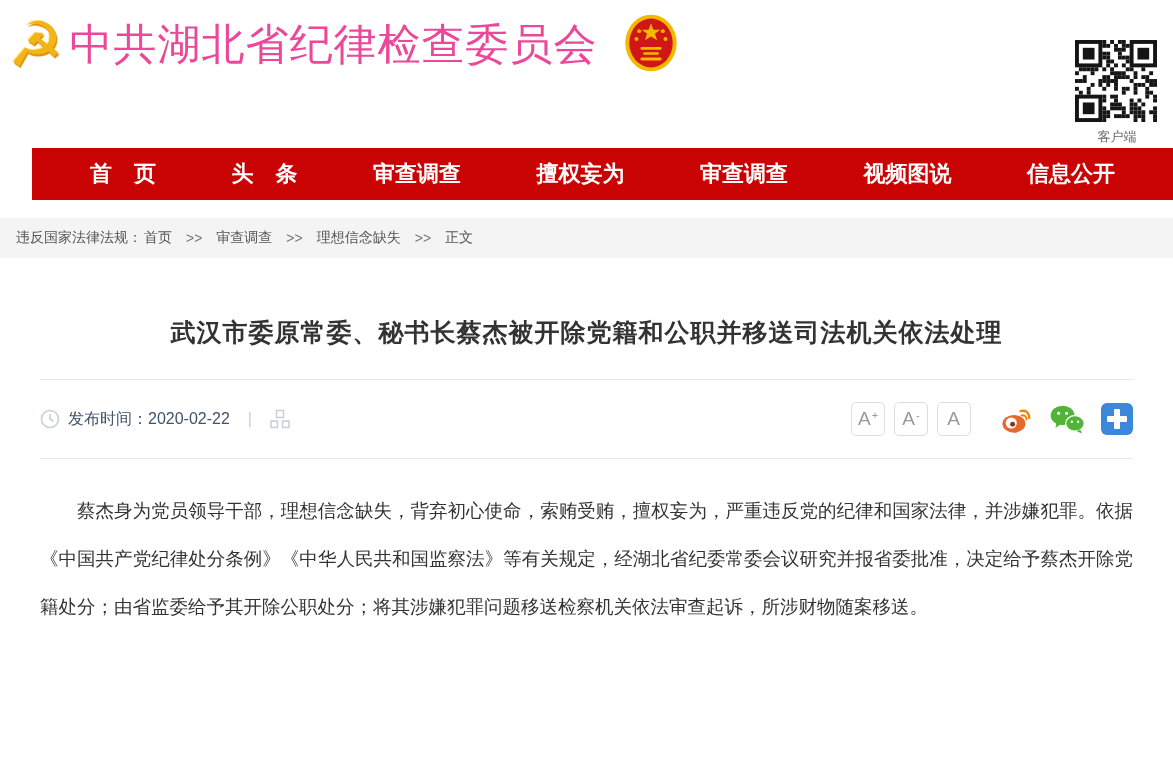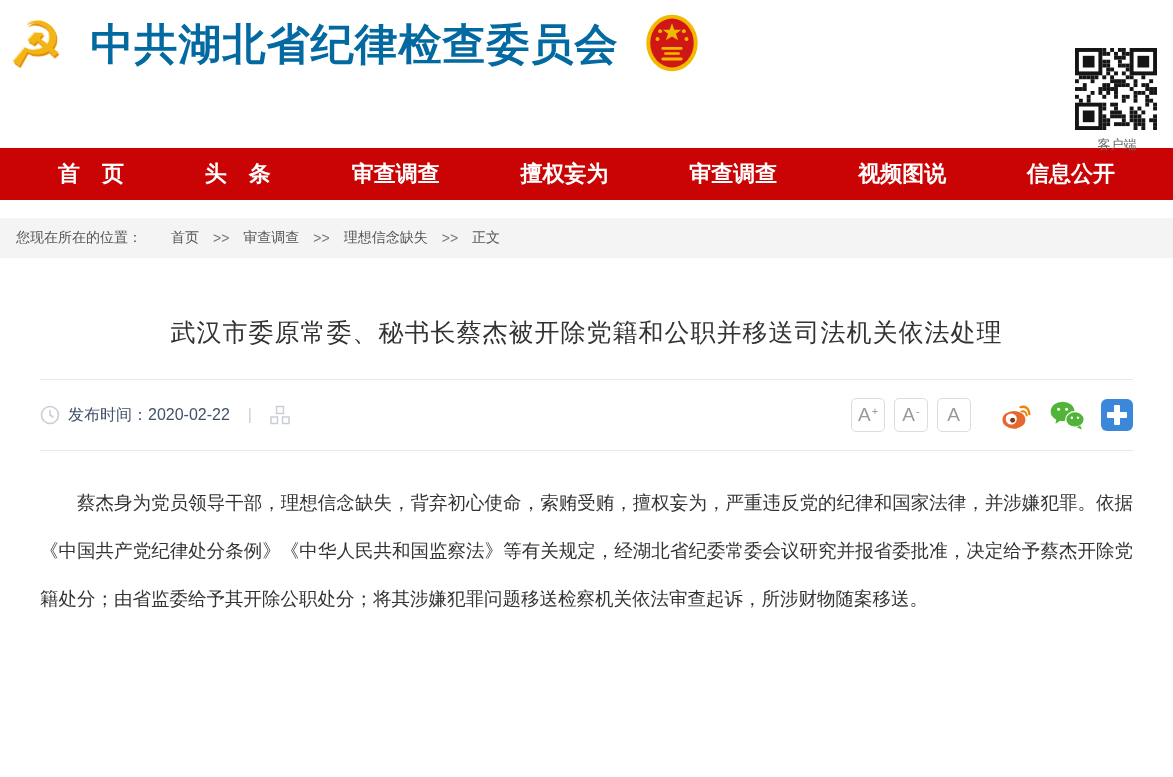--- a/index.html
+++ b/index.html
@@ -3,41 +3,41 @@
 <meta charset="utf-8">
 <style>
   * { margin:0; padding:0; box-sizing:border-box; }
   html,body { width:1173px; background:#fff; font-family:"Liberation Sans","DejaVu Sans",sans-serif; }
   body { height:777px; overflow:hidden; }
 
   
   .header { position:relative; height:148px; background:#fff; }
   .header-inner { position:absolute; top:14px; left:8px; display:flex; align-items:center; }
   .party-emblem { font-size:62px; line-height:62px; color:#f2b517; text-shadow:1px 2px 1px #e08b00, -1px -1px 0 #ffe9a8; margin-right:6px; }
-  .site-title { font-size:43px; font-weight:bold; color:#0369a1; letter-spacing:1px; white-space:nowrap;margin-left:21px; }
+  .site-title { font-size:43px; font-weight:normal; color:#ec4899; letter-spacing:1px; white-space:nowrap; }
   .national-emblem { margin:0 14px 0 26px; }
-  .qr-block { position:absolute; top:48px; right:14px; width:84px; text-align:center; }
+  .qr-block { position:absolute; top:40px; right:14px; width:84px; text-align:center; }
   .qr-code { width:82px; height:82px; background:#fff; }
   .qr-code svg { width:82px; height:82px; display:block; }
   .qr-caption { margin-top:6px; font-size:13px; color:#666; }
 
   
-  .nav { height:52px; background:#ca0304; display:flex; align-items:center; justify-content:space-between; padding:0 58px; }
+  .nav { height:52px; background:#ca0304; display:flex; align-items:center; justify-content:space-between; padding:0 58px;margin-left:32px; }
   .nav a { color:#fff; font-size:22px; font-weight:bold; text-decoration:none; white-space:nowrap; }
 
   
   .breadcrumb { margin-top:18px; height:40px; background:#f4f4f4; display:flex; align-items:center; padding-left:16px; font-size:14px; color:#555; }
   .breadcrumb a { color:#555; text-decoration:none; margin:0 10px; }
-  .breadcrumb a:first-of-type { margin-left:29px; }
+  .breadcrumb a:first-of-type { margin-left:2px; }
   .crumb-sep { color:#777; margin:0 4px; }
 
   
   .article { padding:0 40px; }
-  .article-title { margin-top:58px; text-align:center; font-size:25px; font-weight:normal; color:#333; letter-spacing:1px; }
-  .meta-bar { margin-top:30px; border-top:1px solid #e8e8e8; border-bottom:1px solid #e8e8e8; height:72px; display:flex; align-items:center; justify-content:space-between; }
+  .article-title { margin-top:58px; text-align:center; font-size:25px; font-weight:bold; color:#333; letter-spacing:1px; }
+  .meta-bar { margin-top:30px; border-top:1px solid #e8e8e8; border-bottom:1px solid #e8e8e8; height:80px; display:flex; align-items:center; justify-content:space-between; }
   .meta-left { display:flex; align-items:center; font-size:16px; color:#41506b; }
   .meta-left .micon { display:inline-flex; margin-right:8px; }
   .meta-sep { color:#c9ced6; margin:0 18px; font-size:16px; }
   .meta-right { display:flex; align-items:center; }
   .font-btn { width:34px; height:34px; border:1px solid #ddd; border-radius:5px; background:#fff; color:#999; font-size:19px; margin-left:9px; display:inline-flex; align-items:center; justify-content:center; cursor:pointer; font-family:"Liberation Sans",sans-serif; }
   .font-btn sup { font-size:11px; line-height:10px; margin-left:1px; transform:translateY(-4px); }
   .share-icon { margin-left:16px; display:inline-flex; cursor:pointer; }
   .share-icon.first { margin-left:30px; }
   .share-more { width:32px; height:32px; background:#3b87d9; border-radius:6px; display:flex; align-items:center; justify-content:center; }
   .share-more .bar-h { position:absolute; width:20px; height:6px; background:#fff; border-radius:1px; }
@@ -231,21 +231,21 @@
   <a href="#">首　页</a>
   <a href="#">头　条</a>
   <a href="#">审查调查</a>
   <a href="#">擅权妄为</a>
   <a href="#">审查调查</a>
   <a href="#">视频图说</a>
   <a href="#">信息公开</a>
 </div>
 
 <div class="breadcrumb">
-  <span>您现在所在的位置：</span>
+  <span>违反国家法律法规：</span>
   <a href="#">首页</a>
   <span class="crumb-sep">&gt;&gt;</span>
   <a href="#">审查调查</a>
   <span class="crumb-sep">&gt;&gt;</span>
   <a href="#">理想信念缺失</a>
   <span class="crumb-sep">&gt;&gt;</span>
   <a href="#">正文</a>
 </div>
 
 <div class="article">

